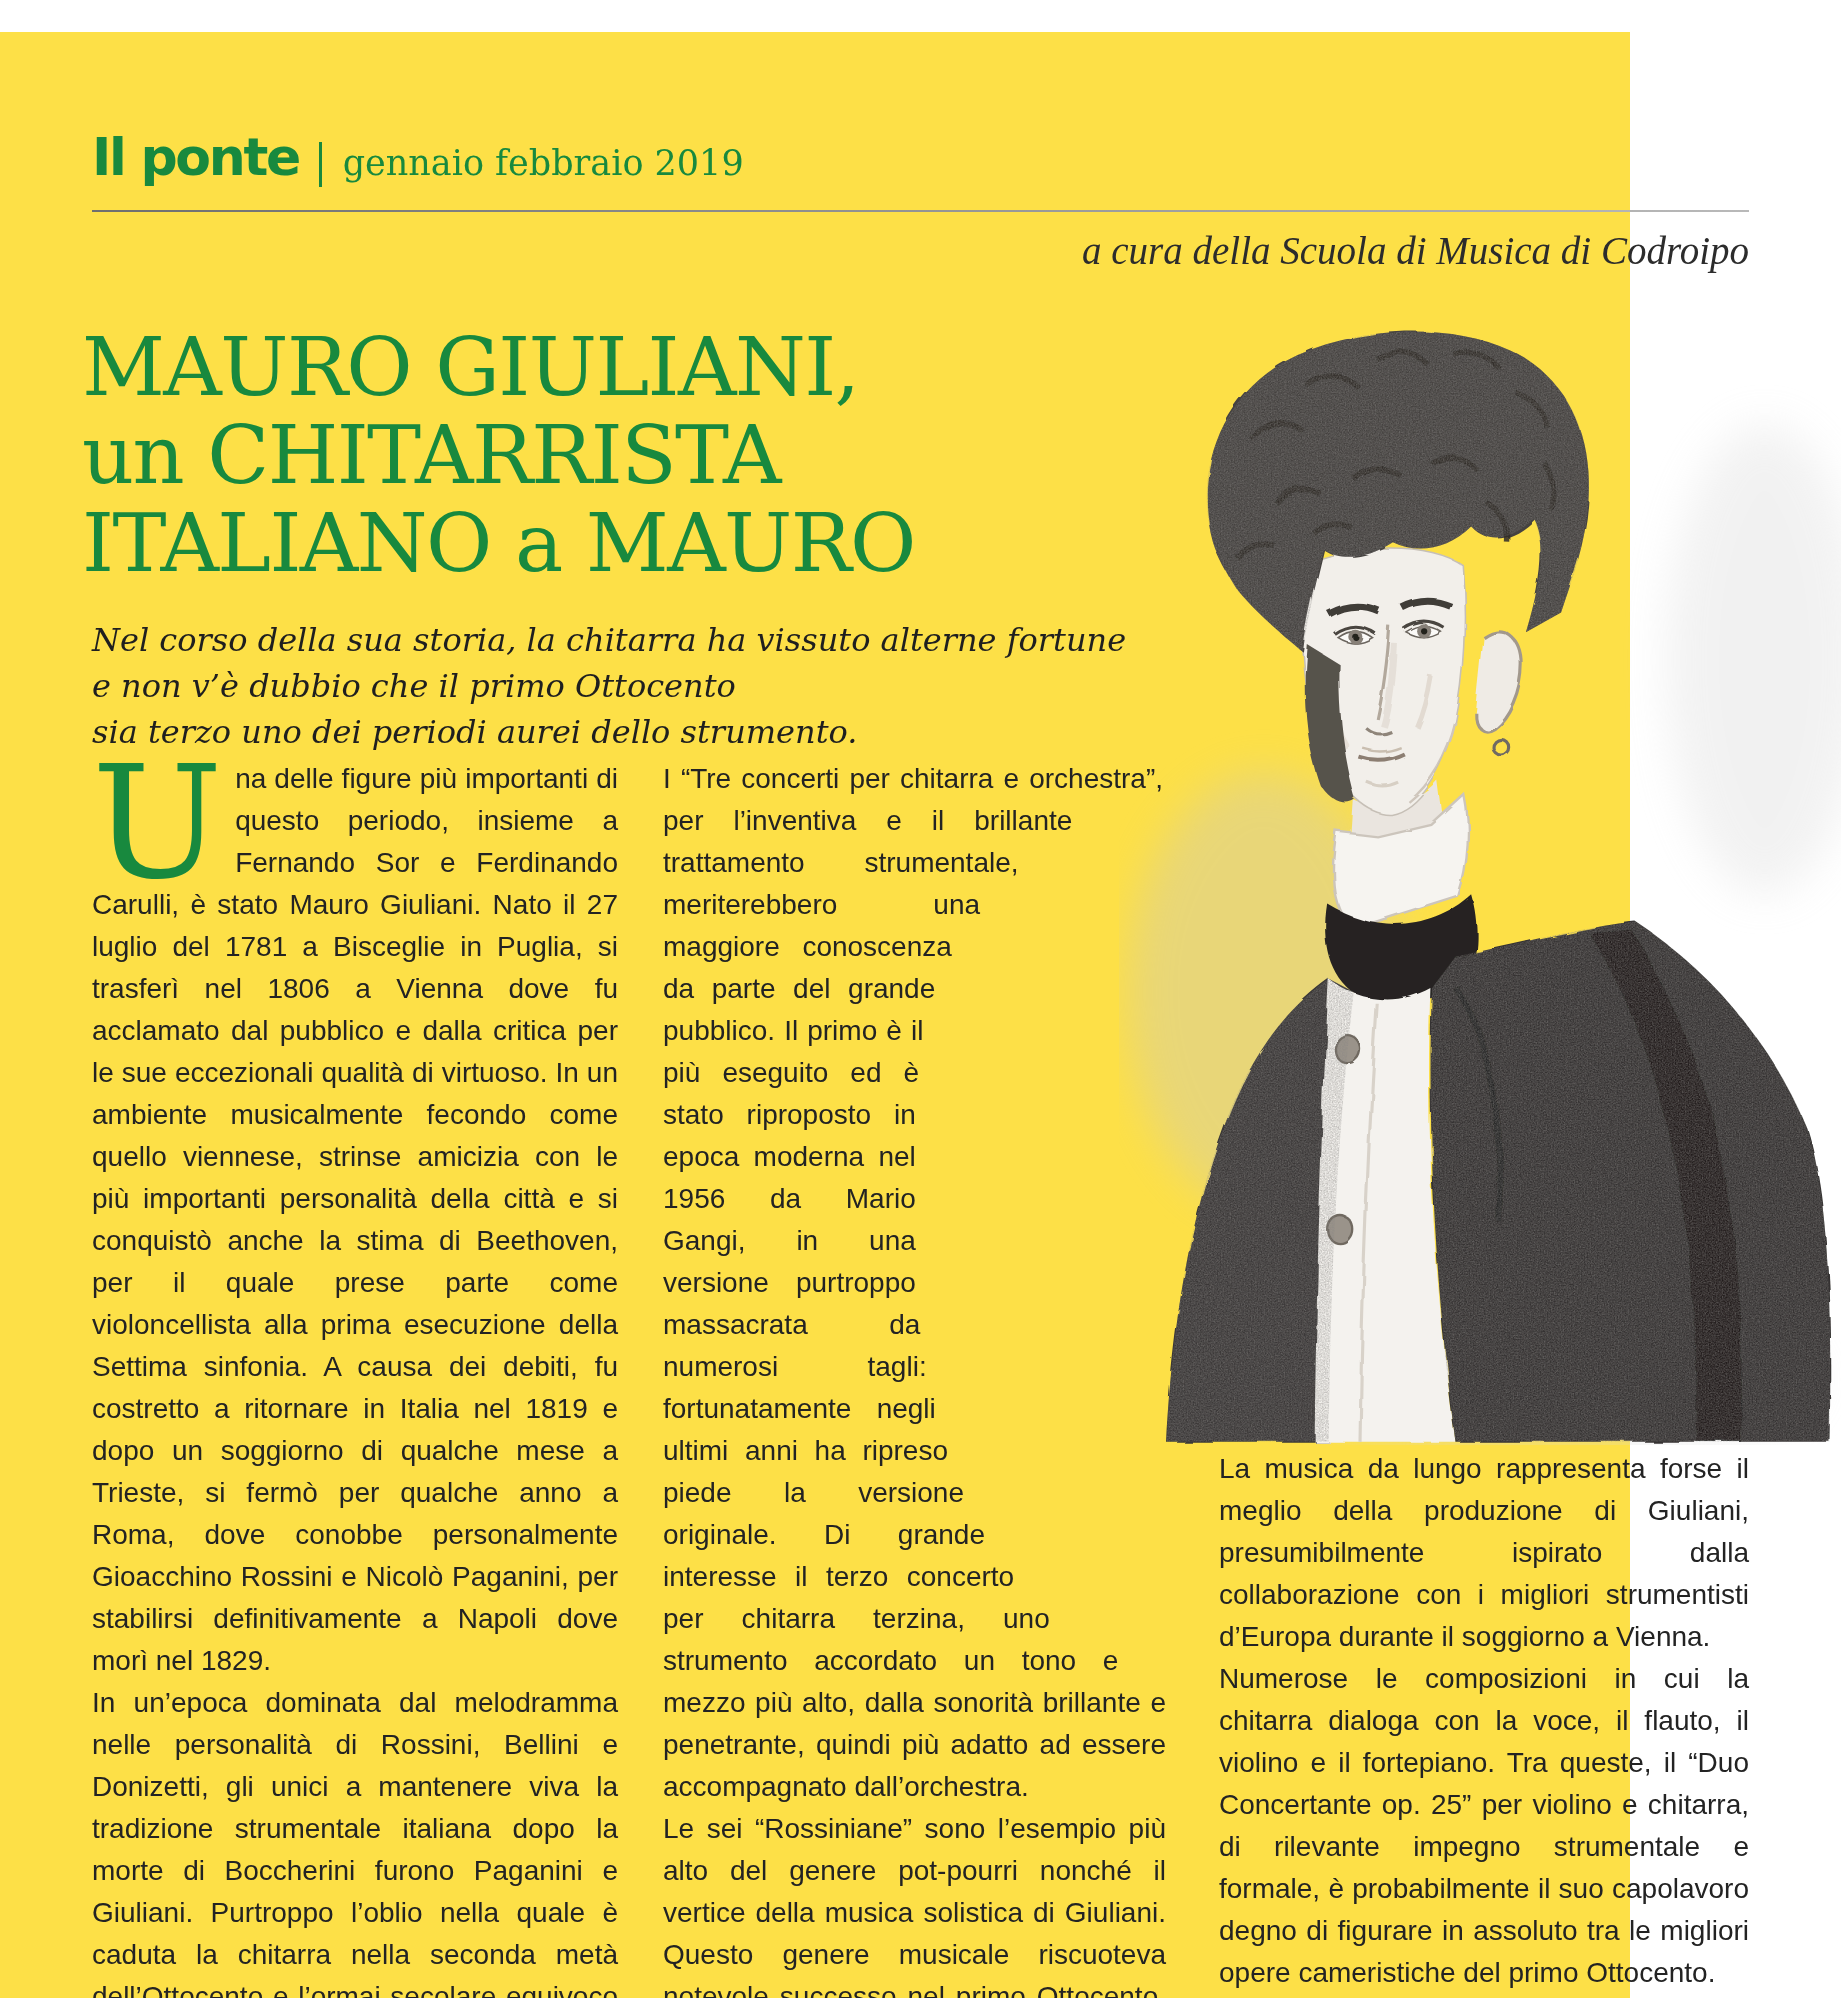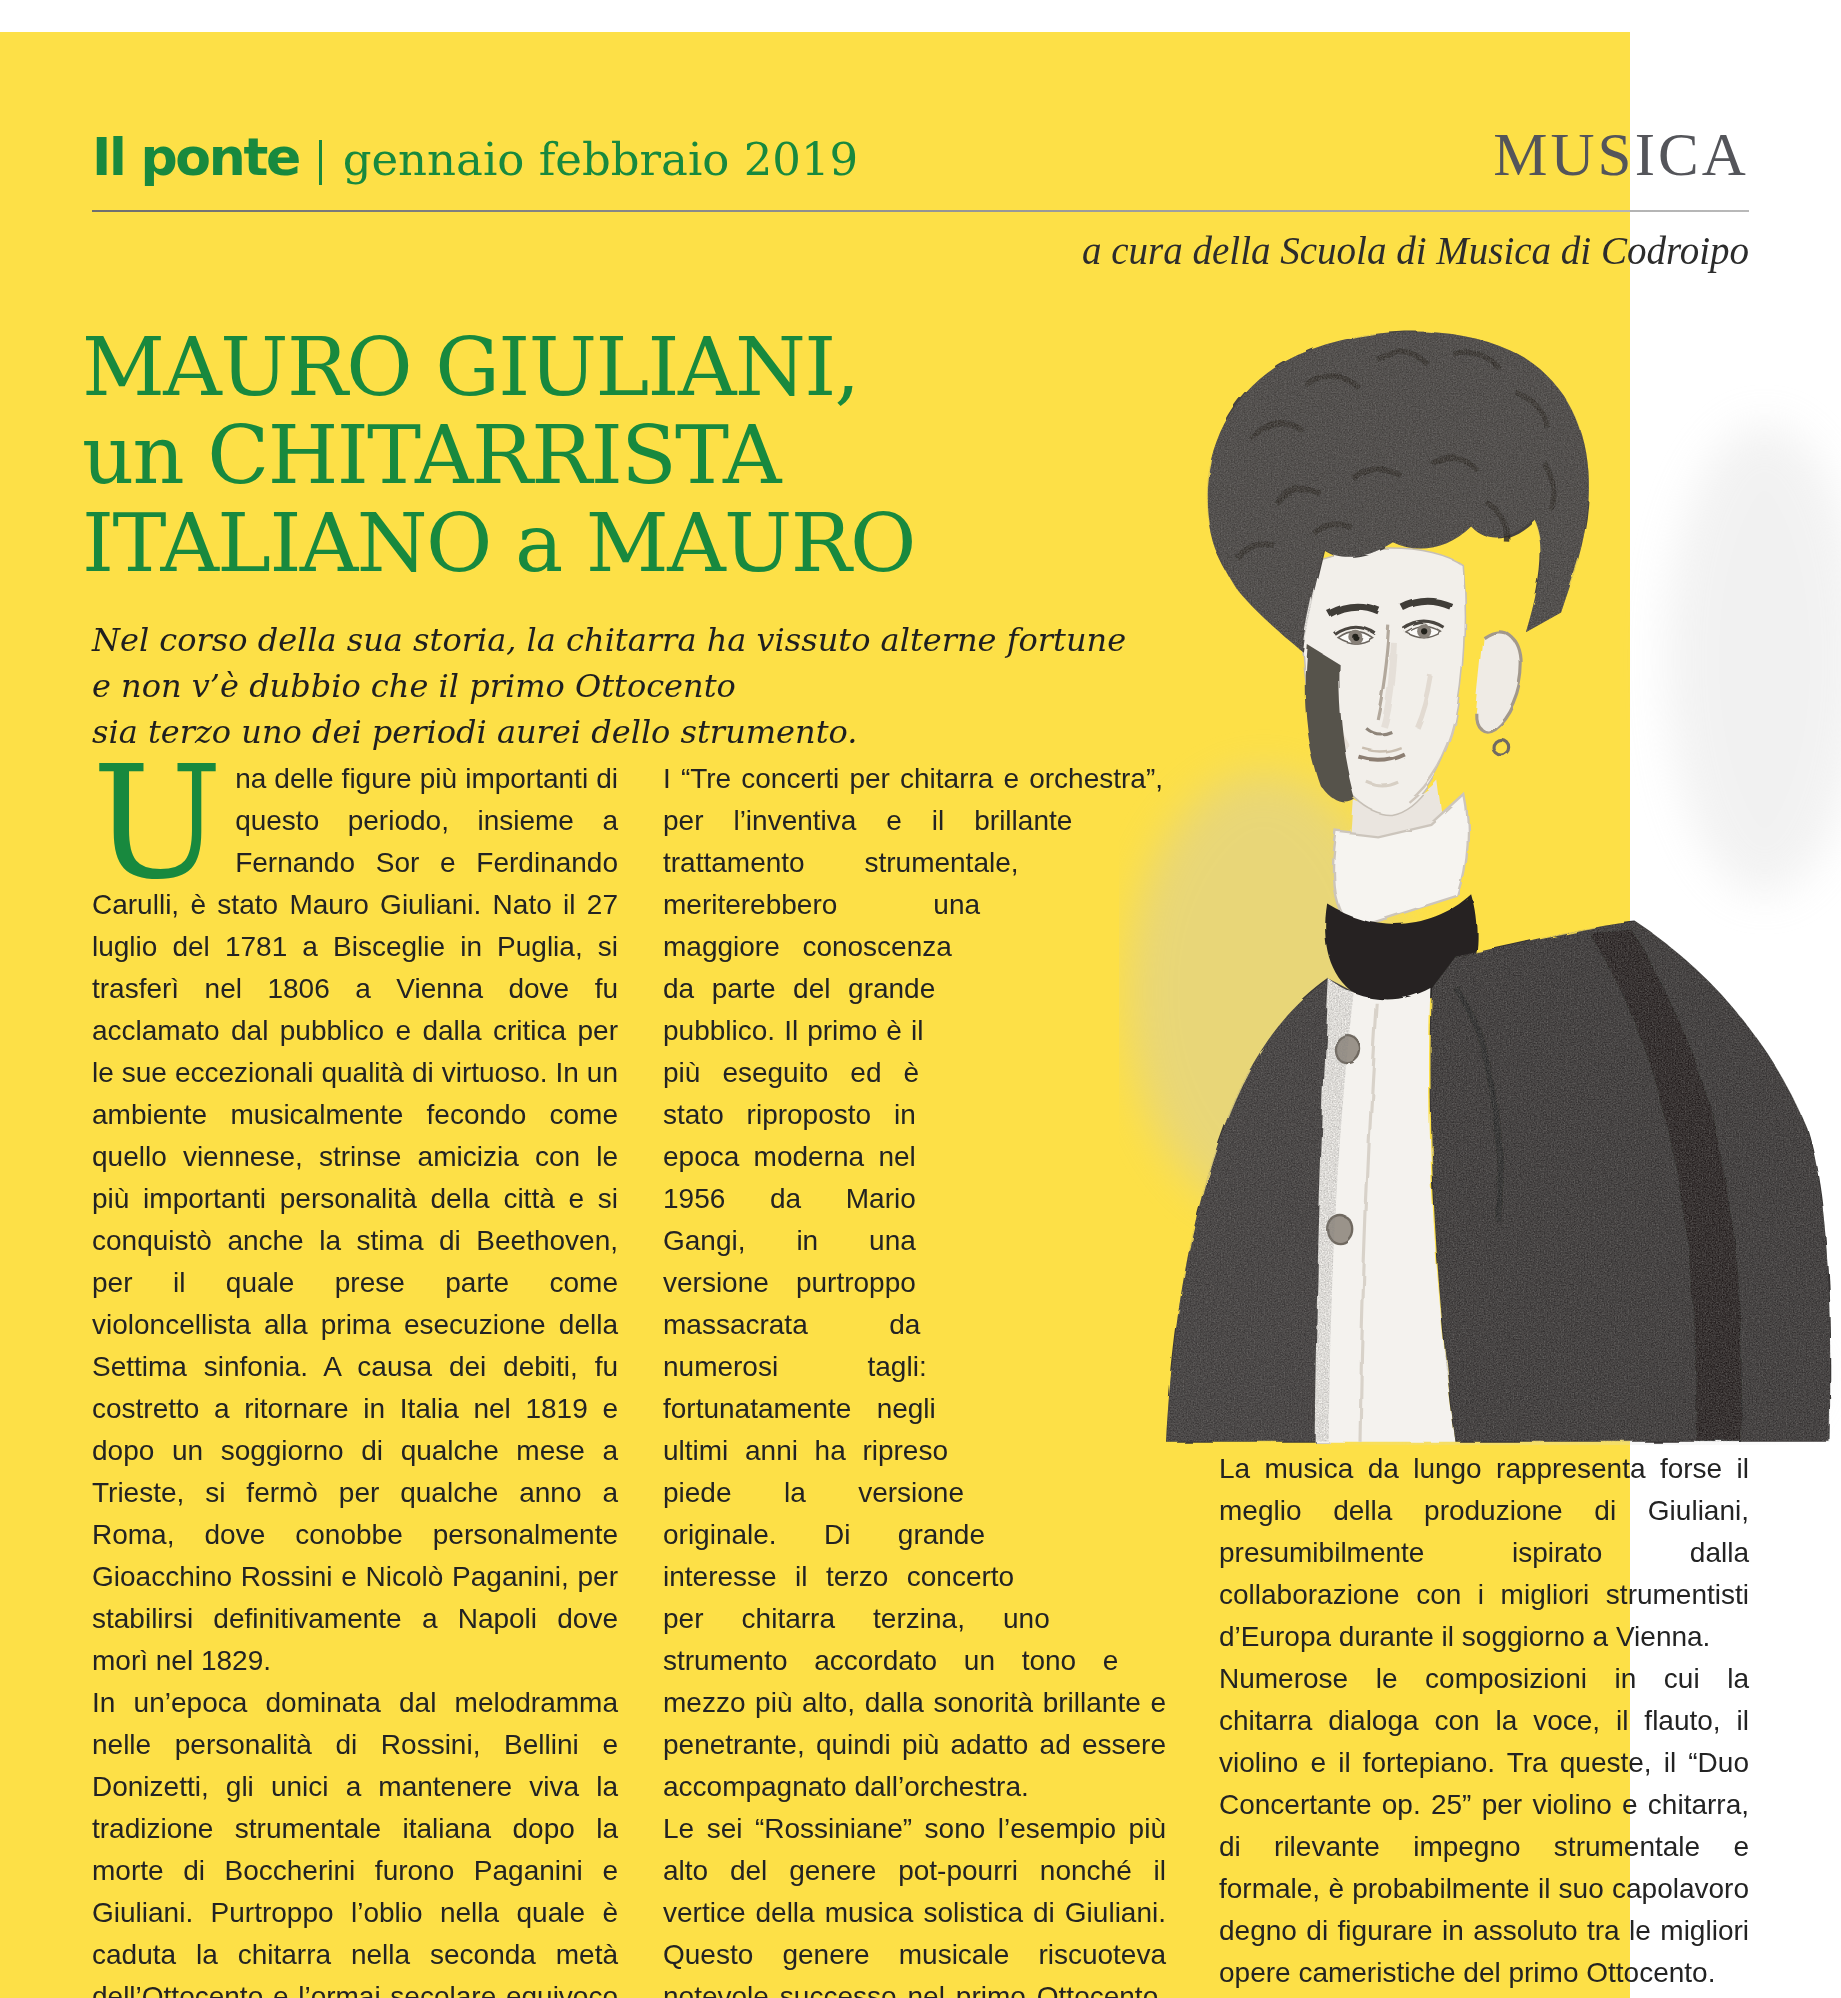--- a/index.html
+++ b/index.html
@@ -12,21 +12,21 @@
 
   
   .masthead{position:absolute;left:92px;top:92px;width:1657px;height:75px;}
   .logo-wrap{position:absolute;left:0;top:0;display:flex;align-items:baseline;gap:20.3px;}
   .logo{
     font-family:"DejaVu Sans", sans-serif;font-weight:bold;font-size:52px;line-height:67px;
     letter-spacing:-2.3px;color:#18893e;
   }
   .logo-sep{display:inline-block;width:3.1px;height:45px;background:#18893e;align-self:center;margin-top:7.8px;}
   .issue-date{
-    font-family:"DejaVu Serif", serif;font-size:45px;line-height:67px;color:#18893e;
+    font-family:"DejaVu Serif", serif;font-size:35px;line-height:67px;color:#18893e;
     letter-spacing:0px;
   }
   .section-head{
     position:absolute;right:0;top:-4.7px;
     font-family:"Liberation Serif", serif;font-size:61px;line-height:72px;color:#54555a;
     letter-spacing:3.1px;
   }
   .head-rule{position:absolute;left:92px;top:178px;width:1657px;height:2.3px;
     background:linear-gradient(90deg,#6f6f6f,#b9b9b9);}
   .curated{
@@ -75,21 +75,20 @@
 <body>
 
 <div class="page">
 
   <div class="masthead">
     <div class="logo-wrap">
       <span class="logo">Il ponte</span>
       <span class="logo-sep"></span>
       <span class="issue-date">gennaio febbraio 2019</span>
     </div>
-    <div class="section-head">MUSICA</div>
   </div>
   <div class="head-rule"></div>
   <div class="curated">a cura della Scuola di Musica di Codroipo</div>
 
   <div class="title">
     <div>MAURO GIULIANI,</div>
     <div>un CHITARRISTA</div>
     <div>ITALIANO a MAURO</div>
   </div>
   <div class="standfirst">

